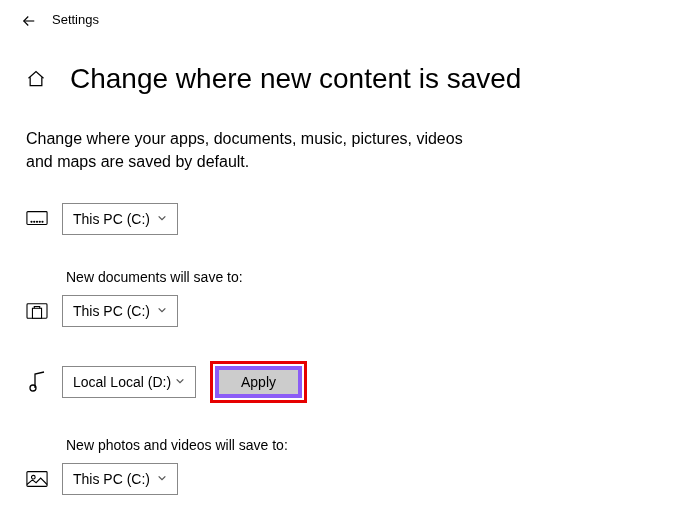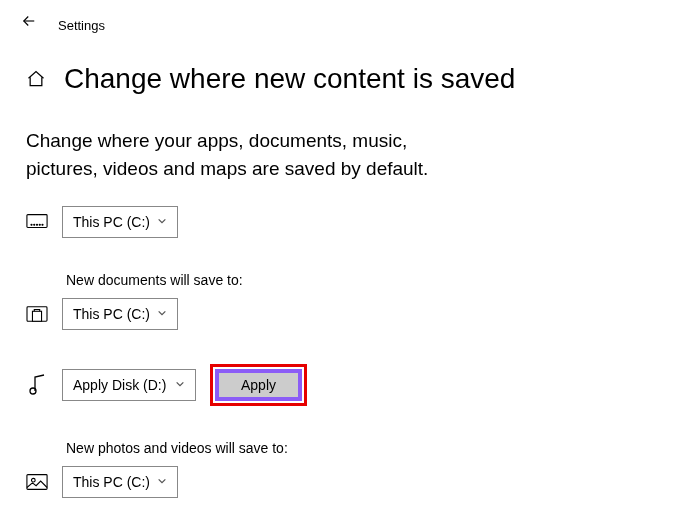--- a/index.html
+++ b/index.html
@@ -6,55 +6,55 @@
     body {
       font-family: "Segoe UI", Arial, sans-serif;
       background: #fff;
       color: #000;
       width: 682px;
       height: 524px;
       overflow: hidden;
     }
     .header-bar {
       display: flex;
-      align-items: flex-end;
+      align-items: flex-start;
       padding: 12px 20px 0 20px;
-      gap: 20px;
+      gap: 14px;
     }
     .back-arrow {
       font-size: 18px;
       cursor: pointer;
       line-height: 1;
     }
     .header-title {
       font-size: 13px;
     }
     .page {
       padding: 20px 26px;
     }
     .title-row {
       display: flex;
       align-items: center;
-      gap: 18px;
+      gap: 24px;
       margin-top: 10px;
       margin-bottom: 32px;
     }
     .home-icon {
       display: inline-flex;
       width: 20px;
       height: 20px;
     }
     .page-title {
       font-size: 28px;
       font-weight: 400;
     }
     .description {
-      font-size: 19px;
+      font-size: 16px;
       line-height: 1.45;
-      margin-bottom: 24px;
+      margin-bottom: 30px;
       max-width: 440px;
     }
     .setting-group {
       margin-bottom: 34px;
     }
     .setting-label {
       font-size: 14px;
       margin-left: 40px;
       margin-bottom: 10px;
     }
@@ -176,21 +176,21 @@
 
   <div class="setting-group">
     <div class="setting-row">
       <span class="row-icon">
         <svg width="20" height="22" viewBox="0 0 20 22" fill="none" stroke="#000" stroke-width="1.3">
             <path d="M8 17V3l9-2"></path>
             <circle cx="6" cy="17" r="3"></circle>
           </svg>
       </span>
       <div class="dropdown wide">
-        <span>Apply Disk (D:)</span>
+        <span>Local Local (D:)</span>
         <span class="chevron">
           <svg width="10" height="10" viewBox="0 0 12 12" fill="none" stroke="#555" stroke-width="1.5">
               <path d="M2 4l4 4 4-4"></path>
             </svg>
         </span>
       </div>
       <span class="highlight">
         <button class="apply-btn">Apply</button>
       </span>
     </div>

